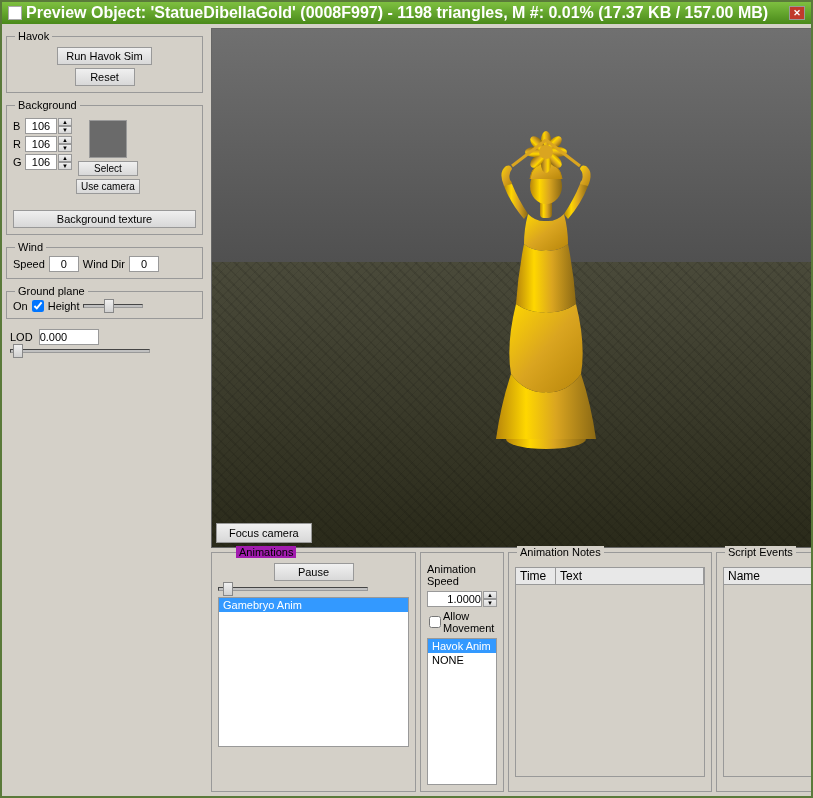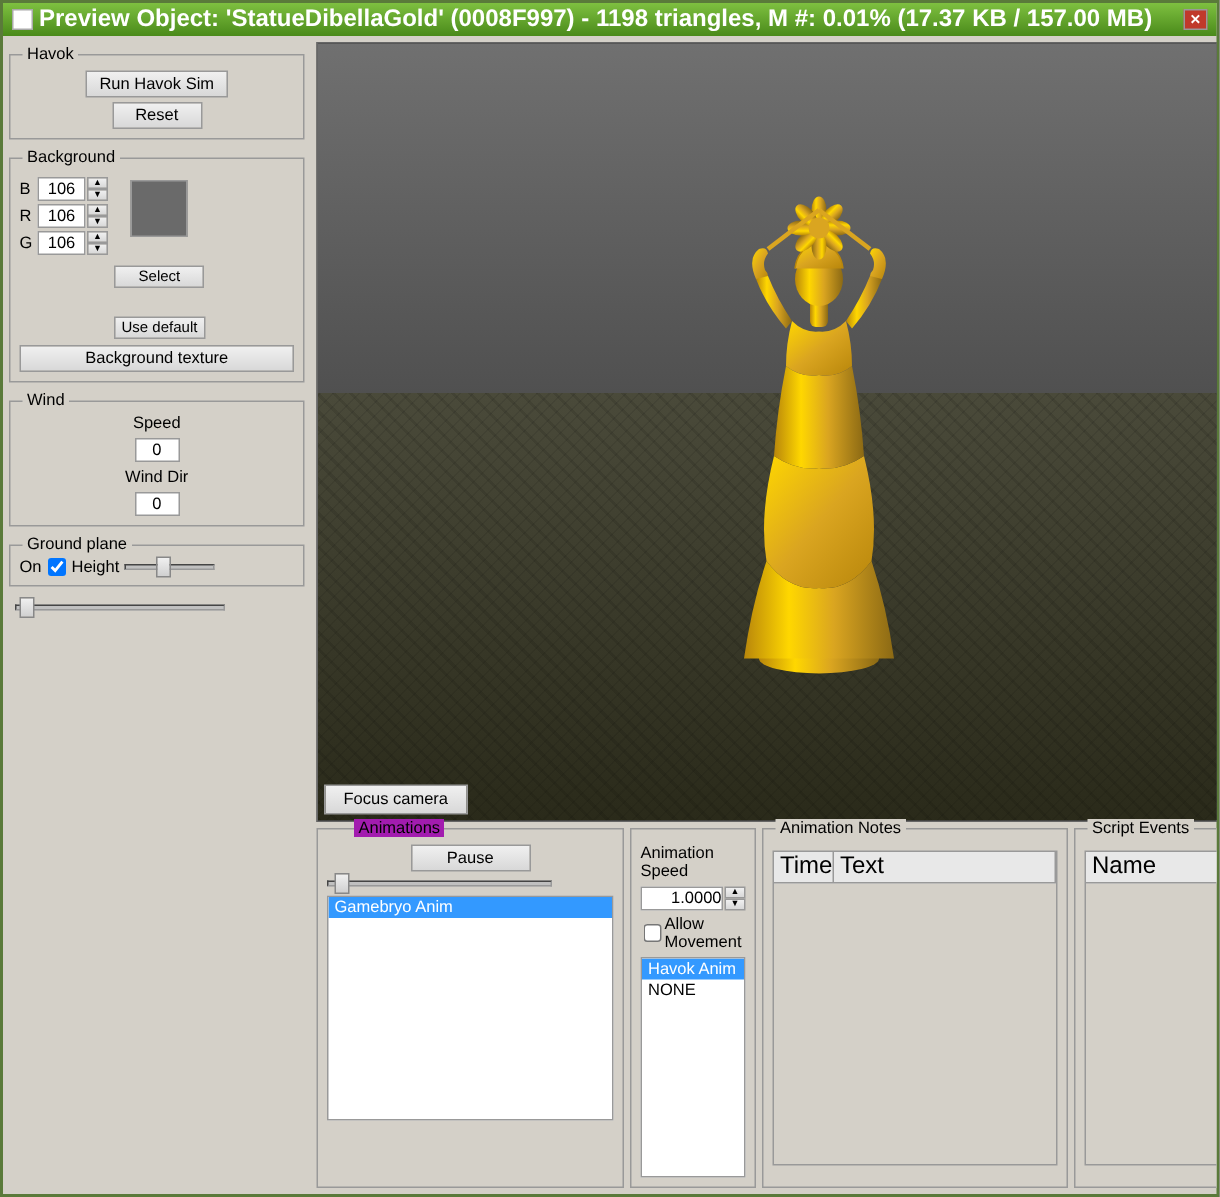--- a/index.html
+++ b/index.html
@@ -191,21 +191,21 @@
     .color-swatch {
       width: 38px;
       height: 38px;
       background: #6a6a6a;
       border: 1px solid #999;
       margin-top: 2px;
     }
 
     .bg-texture-btn {
       width: 100%;
-      margin-top: 0;
+      margin-top: 12px;
     }
 
     
     .wind-section {
       border: 1px solid #999;
       padding: 6px 6px 6px;
       position: relative;
       background: #d4d0c8;
     }
     .wind-section .section-label {
@@ -214,21 +214,20 @@
       left: 8px;
       background: #d4d0c8;
       padding: 0 3px;
     }
 
     .wind-row {
       display: flex;
       align-items: center;
       gap: 4px;
       margin-top: 2px;
-      flex-direction: column;
     }
 
     .small-input {
       width: 30px;
       height: 16px;
       border: 1px solid #999;
       background: white;
       font-size: 11px;
       text-align: center;
     }
@@ -532,21 +531,21 @@
 
     .table-header {
       display: flex;
       border-bottom: 1px solid #999;
       background: #e8e8e8;
     }
 
     .table-col {
       padding: 1px 4px;
       border-right: 1px solid #999;
-      font-size: 16px;
+      font-size: 12px;
     }
 
     .table-body {
       background: white;
       flex: 1;
       overflow-y: auto;
     }
 
     .col-time { width: 40px; }
     .col-text { flex: 1; }
@@ -610,24 +609,24 @@
               <span class="color-label">G</span>
               <div class="num-input-box">
                 <input type="text" class="num-input" value="106" style="">
                 <div class="spin-btns">
                   <button class="spin-btn">▲</button>
                   <button class="spin-btn">▼</button>
                 </div>
               </div>
             </div>
           </div>
-          <div style="display:flex; flex-direction:column; align-items:center; gap:19px;">
+          <div style="display:flex; flex-direction:column; align-items:center; gap:3px;">
             <div class="color-swatch"></div>
             <button class="btn" style="font-size:10px; padding:1px 6px;">Select</button>
-            <button class="btn" style="font-size:10px; padding:1px 4px;">Use default</button>
+            <button class="btn" style="font-size:10px; padding:1px 4px;">Use camera</button>
           </div>
         </div>
         <div style="margin-top:4px;">
           <button class="btn bg-texture-btn" style="width:100%;">Background texture</button>
         </div>
       </div>
 
       <div class="wind-section" style="margin-top:8px;">
         <span class="section-label">Wind</span>
         <div class="wind-row">
@@ -644,20 +643,24 @@
           <span>On</span>
           <input type="checkbox" checked="" style="">
           <span>Height</span>
           <div class="slider-track">
             <div class="slider-thumb"></div>
           </div>
         </div>
       </div>
 
       <div class="lod-section" style="margin-top:6px; padding: 0 4px;">
+        <div class="lod-row">
+          <span>LOD</span>
+          <input type="text" class="lod-input" value="0.000" style="">
+        </div>
         <div class="lod-slider-track">
           <div class="lod-slider-thumb"></div>
         </div>
       </div>
 
     </div>
 
     <div class="right-panel">
 
       <div class="viewport">

